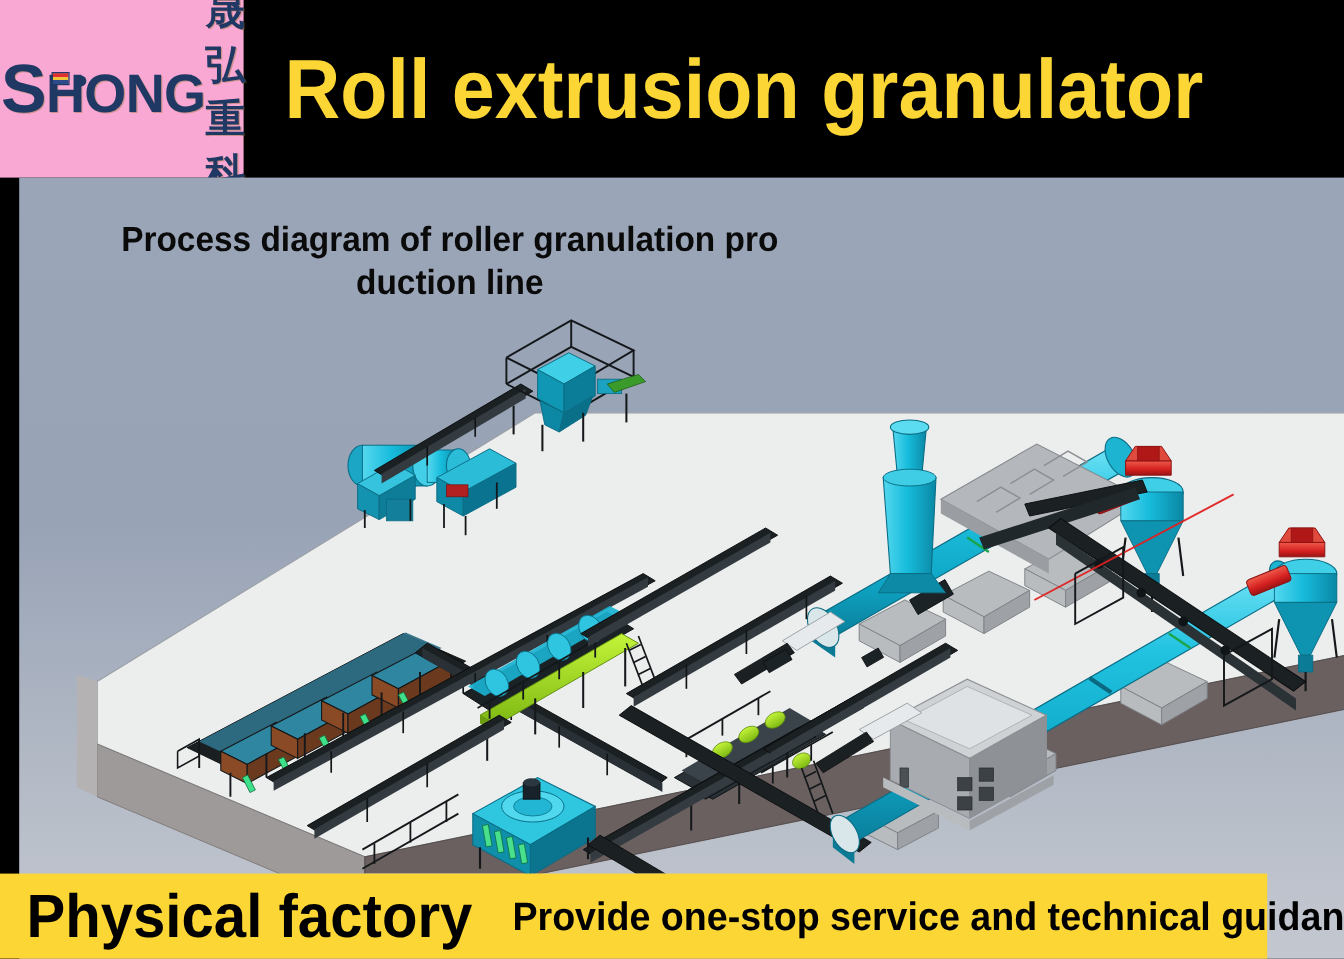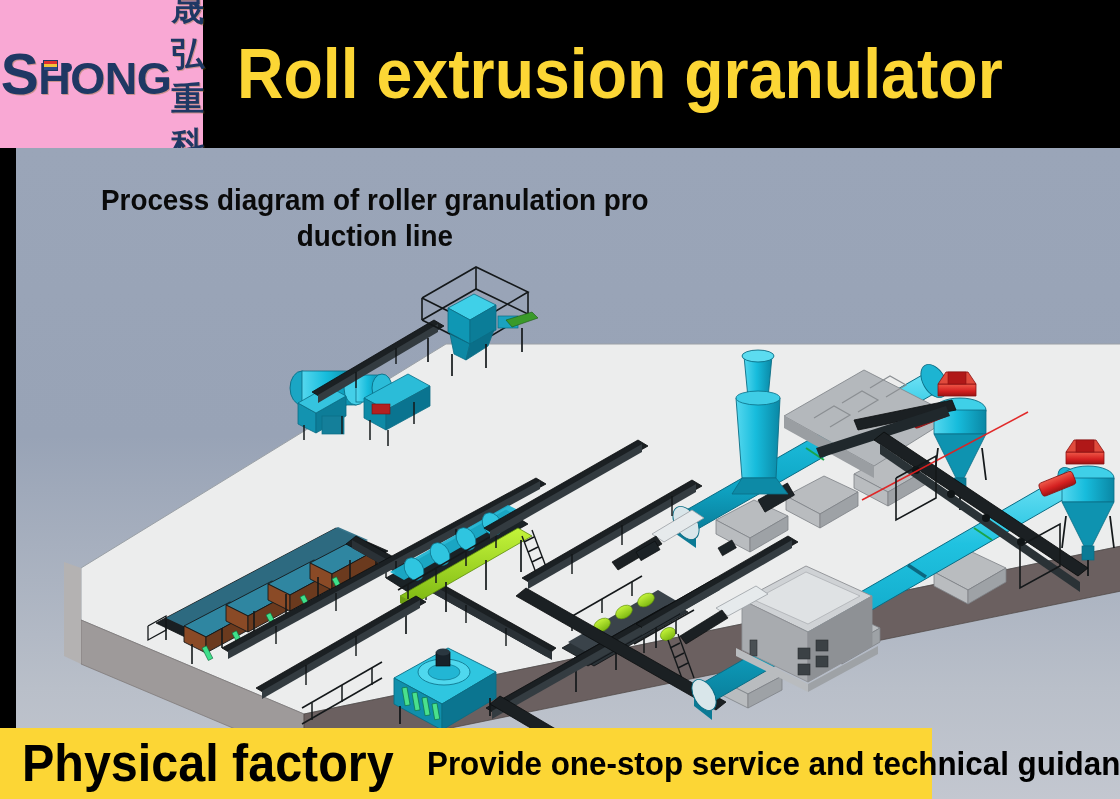--- a/index.html
+++ b/index.html
@@ -101,21 +101,21 @@
     text-align: center;
     z-index: 40;
     transform: scaleX(0.96);
     transform-origin: left center;
   }
   #scene-svg { position: absolute; left: 0; top: 0; }
 
   
   #footer {
     position: absolute; left: 0; top: 728px;
-    width: 932px; height: 71px;
+    width: 1056px; height: 71px;
     background: #FCD635;
     display: flex; align-items: center;
     padding-left: 22px;
   }
   #footer-main {
     font-family: "Liberation Sans Narrow", "Liberation Sans", sans-serif;
     font-weight: bold;
     font-size: 51px;
     color: #000;
     line-height: 1;

